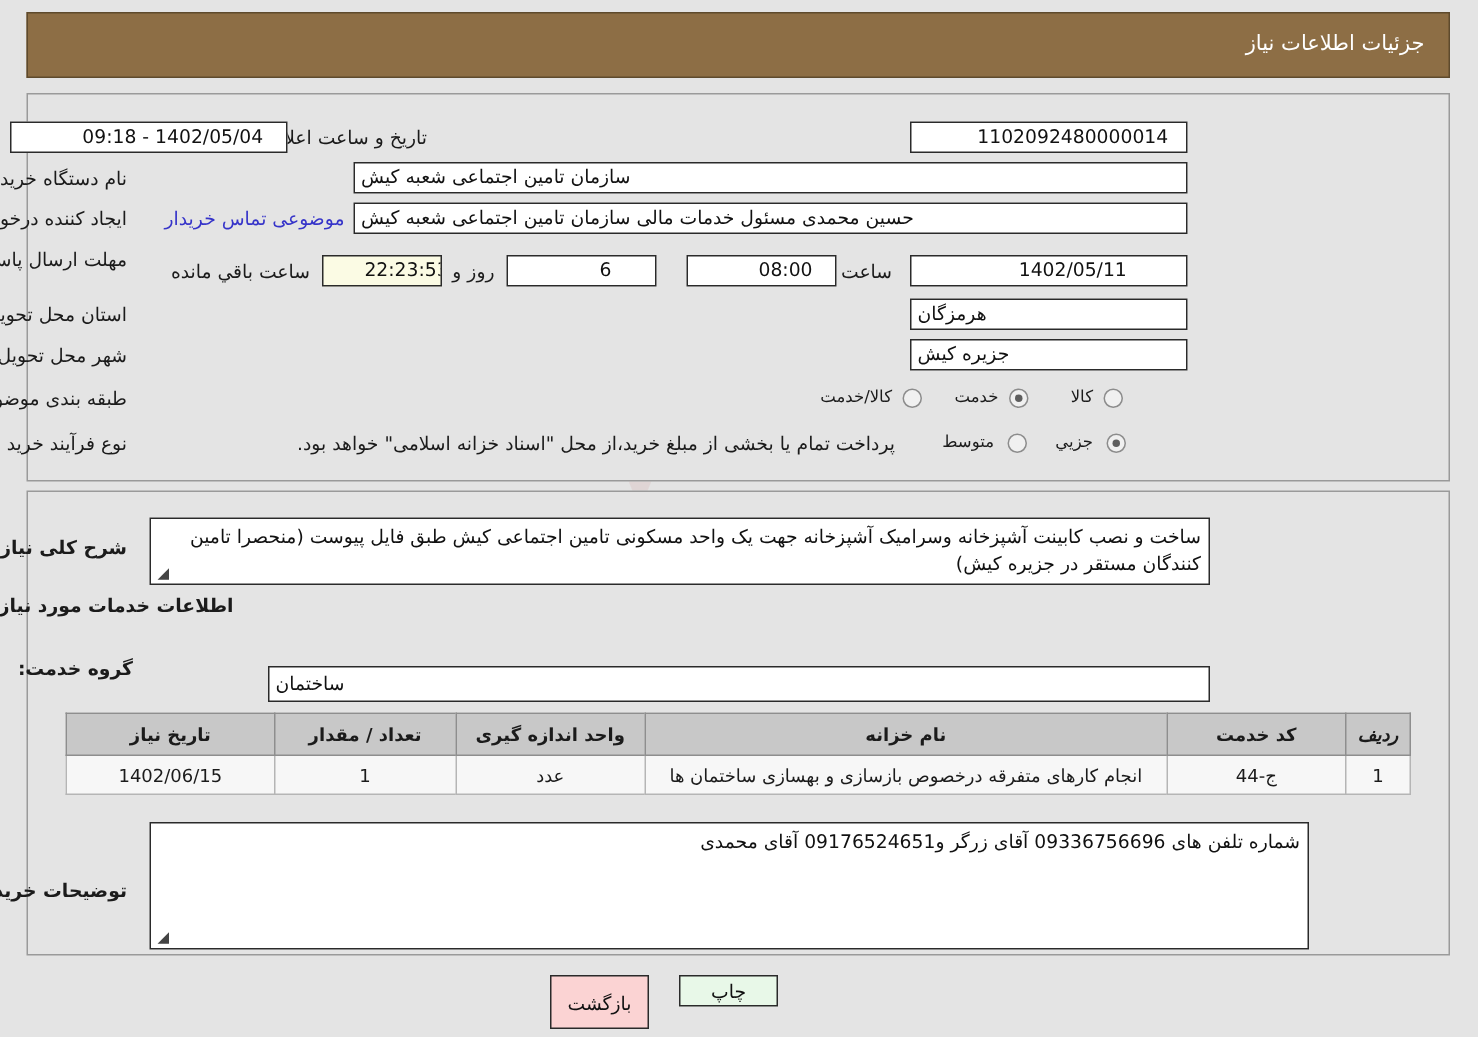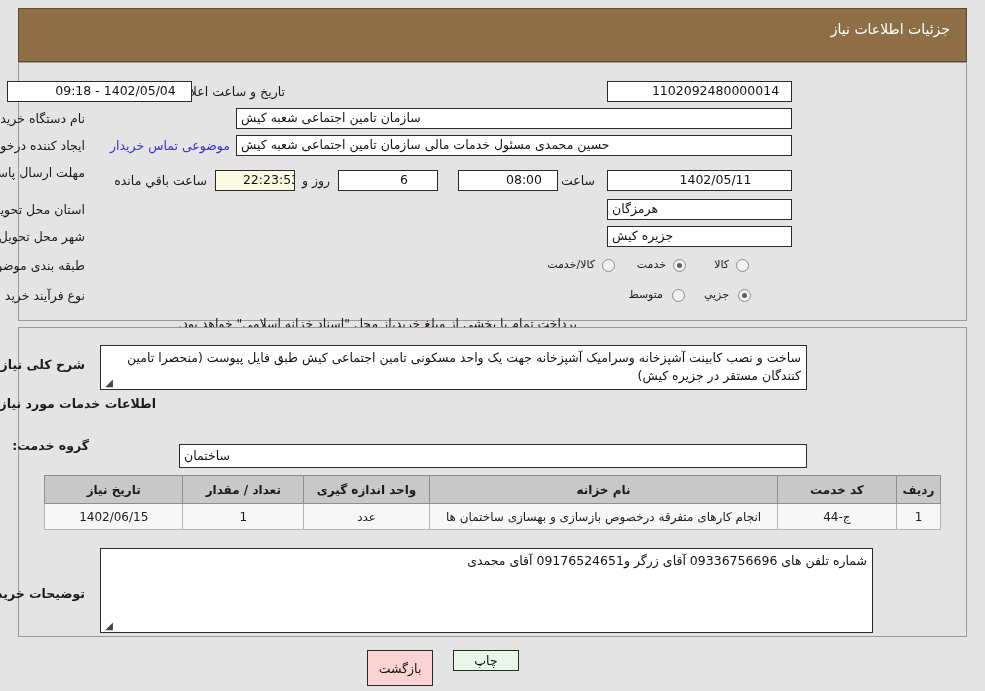--- a/index.html
+++ b/index.html
@@ -16,21 +16,21 @@
     overflow: hidden;
     direction: rtl;
   }
 
   
   .title-bar {
     position: absolute;
     left: 18px;
     top: 8px;
     width: 949px;
-    height: 54px;
+    height: 44px;
     background: #8d6e45;
     border: 1px solid #5e4a2d;
     box-sizing: border-box;
   }
   .title-bar .title-text {
     position: absolute;
     right: 16px;
     top: 12px;
     color: #ffffff;
     font-size: 14px;
@@ -274,39 +274,39 @@
   <div class="radio on" style="right:299px; top:259px;"></div>
   <div class="radio-lbl" style="right:319px; top:258px;">خدمت</div>
   <div class="radio" style="right:370px; top:259px;"></div>
   <div class="radio-lbl" style="right:390px; top:258px;">کالا/خدمت</div>
 
   <div class="lbl" style="right:900px; top:288px;">نوع فرآیند خرید :</div>
   <div class="radio on" style="right:234px; top:289px;"></div>
   <div class="radio-lbl" style="right:256px; top:288px;">جزیي</div>
   <div class="radio" style="right:300px; top:289px;"></div>
   <div class="radio-lbl" style="right:322px; top:288px;">متوسط</div>
-  <div class="plain" style="right:408px; top:288px;margin-top:28px;">پرداخت تمام یا بخشی از مبلغ خرید،از محل "اسناد خزانه اسلامی" خواهد بود.</div>
+  <div class="plain" style="right:388px; top:288px;">پرداخت تمام یا بخشی از مبلغ خرید،از محل "اسناد خزانه اسلامی" خواهد بود.</div>
 
   <div class="panel" id="panel-lower"></div>
 
   <div class="lbl lbl-b" style="right:900px; top:357px;">شرح کلی نیاز:</div>
   <div class="tarea" style="right:178px; top:345px; width:707px; height:45px;">
     <span>ساخت و نصب کابینت آشپزخانه وسرامیک آشپزخانه  جهت یک واحد مسکونی تامین اجتماعی کیش طبق فایل پیوست (منحصرا تامین کنندگان مستقر در جزیره کیش)</span>
     <span class="grip">◢</span>
   </div>
 
   <div class="lbl lbl-b" style="right:829px; top:396px;">اطلاعات خدمات مورد نیاز</div>
 
   <div class="lbl lbl-b" style="right:896px; top:438px;">گروه خدمت:</div>
   <div class="fld right" style="right:178px; top:444px; width:628px; height:24px;">ساختمان</div>
 
   <table class="grid" style="right:44px; top:475px; width:897px;">
     <thead>
       <tr>
-        <th style="width:36px;">ردیف</th>
+        <th style="width:36px;font-style:italic;">ردیف</th>
         <th style="width:126px;">کد خدمت</th>
         <th style="width:345px;">نام خزانه</th>
         <th style="width:122px;">واحد اندازه گیری</th>
         <th style="width:122px;">تعداد / مقدار</th>
         <th style="width:146px;">تاریخ نیاز</th>
       </tr>
     </thead>
     <tbody>
       <tr>
         <td>1</td>

